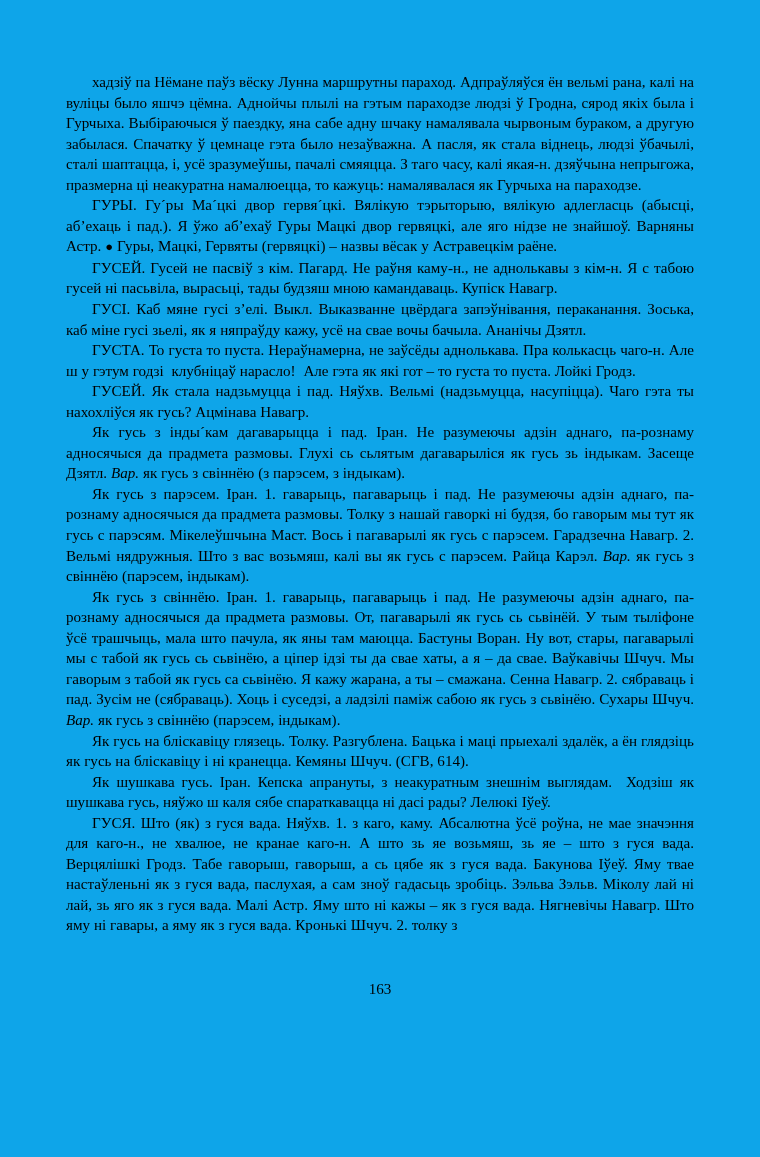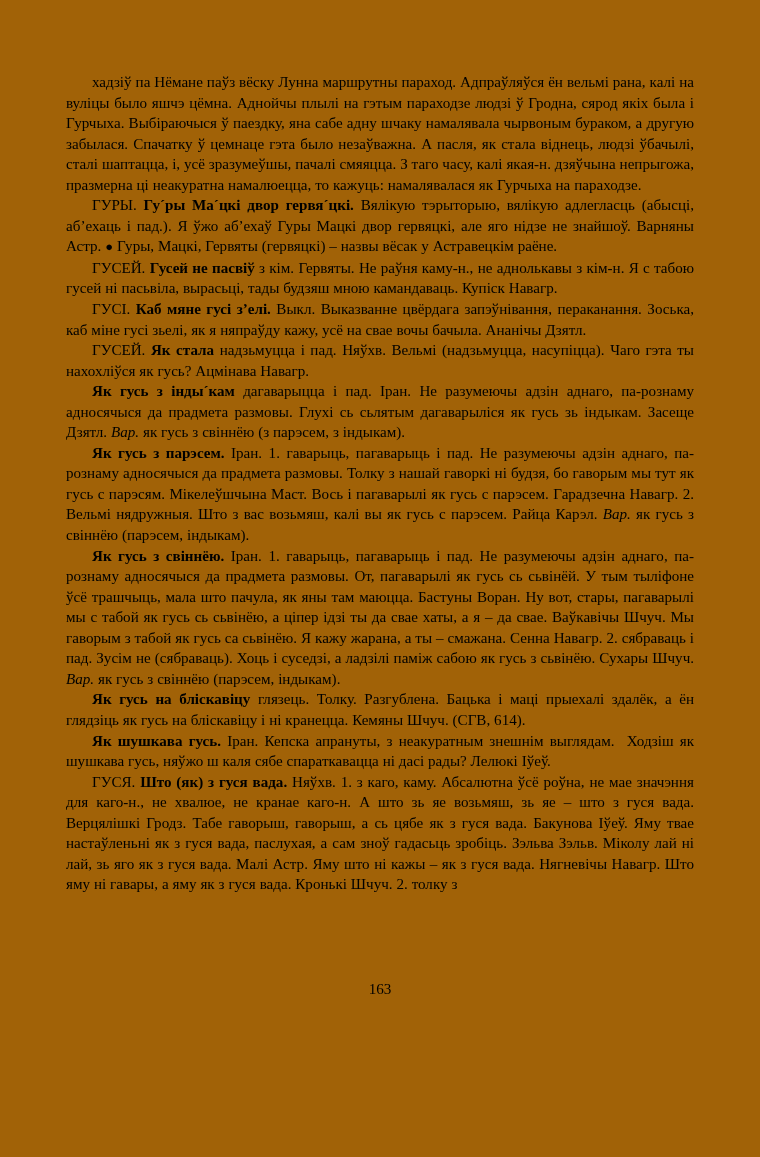--- a/index.html
+++ b/index.html
@@ -10,42 +10,42 @@
   body {
     width: 760px;
     height: 1157px;
     font-family: "Liberation Serif", "DejaVu Serif", serif;
     color: #000000;
   }
   .page {
     position: relative;
     width: 760px;
     height: 1157px;
-    background: #a16207;
+    background: #0ea5e9;
     box-sizing: border-box;
   }
   .text-column {
     position: absolute;
     left: 66px;
     top: 72px;
     width: 628px;
   }
   p.para {
     margin: 0;
     text-align: justify;
     text-justify: inter-word;
     font-size: 15.1px;
     line-height: 20.55px;
     hyphens: none;
     word-spacing: 0.1px;
   }
   p.indent {
     text-indent: 26px;
   }
-  b, .b { font-weight: bold; }
+  b, .b { font-weight: normal; }
   i, .i { }
   .bi { font-weight: normal; font-style: italic; }
   .bullet { font-size: 13px; }
   .folio {
     position: absolute;
     left: 0;
     top: 979px;
     width: 760px;
     text-align: center;
     font-size: 15.1px;
@@ -54,22 +54,23 @@
   
   .run { white-space: pre-wrap; }
 </style>
 </head>
 <body>
 
 <div class="page">
   <div class="text-column" id="text-column">
       <p class="para indent"><span class="run">хадзіў па Нёмане паўз вёску Лунна маршрутны параход. Адпраўляўся ён вельмі рана, калі на вуліцы было яшчэ цёмна. Аднойчы плылі на гэтым параходзе людзі ў Гродна, сярод якіх была і Гурчыха. Выбіраючыся ў паездку, яна сабе адну шчаку намалявала чырвоным бураком, а другую забылася. Спачатку ў цемнаце гэта было незаўважна. А пасля, як стала віднець, людзі ўбачылі, сталі шаптацца, і, усё зразумеўшы, пачалі смяяцца. З таго часу, калі якая-н. дзяўчына непрыгожа, празмерна ці неакуратна намалюецца, то кажуць: намалявалася як Гурчыха на параходзе.</span></p>
       <p class="para indent"><span class="run">ГУРЫ. </span><span class="run b">Гу´ры Ма´цкі двор гервя´цкі.</span><span class="run"> Вялікую тэрыторыю, вялікую адлегласць (абысці, аб’ехаць і пад.). </span><span class="run i">Я ўжо аб’ехаў Гуры Мацкі двор гервяцкі, але яго нідзе не знайшоў.</span><span class="run"> Варняны Астр. </span><span class="run bullet">●</span><span class="run i"> Гуры, Мацкі, Гервяты (гервяцкі)</span><span class="run"> – назвы вёсак у Астравецкім раёне.</span></p>
-      <p class="para indent"><span class="run">ГУСЕЙ. </span><span class="run b">Гусей не пасвіў</span><span class="run i"> з кім. Гервяты.</span><span class="run"> Не раўня каму-н., не аднолькавы з кім-н. </span><span class="run i">Я с табою гусей ні пасьвіла, вырасьці, тады будзяш мною камандаваць.</span><span class="run"> Купіск Навагр.</span></p>
+      <p class="para indent"><span class="run">ГУСЕЙ. </span><span class="run b">Гусей не пасвіў</span><span class="run i"> з кім. Пагард.</span><span class="run"> Не раўня каму-н., не аднолькавы з кім-н. </span><span class="run i">Я с табою гусей ні пасьвіла, вырасьці, тады будзяш мною камандаваць.</span><span class="run"> Купіск Навагр.</span></p>
       <p class="para indent"><span class="run">ГУСІ. </span><span class="run b">Каб мяне гусі з’елі.</span><span class="run i"> Выкл.</span><span class="run"> Выказванне цвёрдага запэўнівання, пераканання. </span><span class="run i">Зоська, каб міне гусі зьелі, як я няпраўду кажу, усё на свае вочы бачыла.</span><span class="run"> Ананічы Дзятл.</span></p>
+      <p class="para indent"><span class="run">ГУСТА. </span><span class="run b">То густа то пуста.</span><span class="run"> Нераўнамерна, не заўсёды аднолькава. Пра колькасць чаго-н. </span><span class="run i">Але ш у гэтум годзі  клубніцаў нарасло!  Але гэта як які гот – то густа то пуста.</span><span class="run"> Лойкі Гродз.</span></p>
       <p class="para indent"><span class="run">ГУСЕЙ. </span><span class="run b">Як стала</span><span class="run i"> надзьмуцца</span><span class="run"> і пад. </span><span class="run i">Няўхв.</span><span class="run"> Вельмі (надзьмуцца, насупіцца). </span><span class="run i">Чаго гэта ты нахохліўся як гусь?</span><span class="run"> Ацмінава Навагр.</span></p>
       <p class="para indent"><span class="run b">Як гусь з інды´кам</span><span class="run i"> дагаварыцца</span><span class="run"> і пад. </span><span class="run i">Іран.</span><span class="run"> Не разумеючы адзін аднаго, па-рознаму адносячыся да прадмета размовы. </span><span class="run i">Глухі сь сьлятым дагаварыліся як гусь зь індыкам.</span><span class="run"> Засеще Дзятл. </span><span class="run bi">Вар.</span><span class="run"> як гусь з свіннёю (з парэсем, з індыкам).</span></p>
       <p class="para indent"><span class="run b">Як гусь з парэсем.</span><span class="run i"> Іран.</span><span class="run"> 1. </span><span class="run i">гаварыць, пагаварыць</span><span class="run"> і пад. Не разумеючы адзін аднаго, па-рознаму адносячыся да прадмета размовы. </span><span class="run i">Толку з нашай гаворкі ні будзя, бо гаворым мы тут як гусь с парэсям.</span><span class="run"> Мікелеўшчына Маст. </span><span class="run i">Вось і пагаварылі як гусь с парэсем.</span><span class="run"> Гарадзечна Навагр. 2. Вельмі нядружныя. </span><span class="run i">Што з вас возьмяш, калі вы як гусь с парэсем.</span><span class="run"> Райца Карэл. </span><span class="run bi">Вар.</span><span class="run"> як гусь з свіннёю (парэсем, індыкам).</span></p>
       <p class="para indent"><span class="run b">Як гусь з свіннёю.</span><span class="run i"> Іран.</span><span class="run"> 1. </span><span class="run i">гаварыць, пагаварыць</span><span class="run"> і пад. Не разумеючы адзін аднаго, па-рознаму адносячыся да прадмета размовы. </span><span class="run i">От, пагаварылі як гусь сь сьвінёй. У тым тыліфоне  ўсё трашчыць, мала што пачула, як яны там маюцца.</span><span class="run"> Бастуны Воран. </span><span class="run i">Ну вот, стары, пагаварылі мы с табой як гусь сь сьвінёю, а ціпер ідзі ты да свае хаты, а я – да свае.</span><span class="run"> Ваўкавічы Шчуч. </span><span class="run i">Мы гаворым з табой як гусь са сьвінёю. Я кажу жарана, а ты – смажана.</span><span class="run"> Сенна Навагр. 2. </span><span class="run i">сябраваць</span><span class="run"> і пад. Зусім не (сябраваць). </span><span class="run i">Хоць і суседзі, а ладзілі паміж сабою як гусь з сьвінёю.</span><span class="run"> Сухары Шчуч. </span><span class="run bi">Вар.</span><span class="run"> як гусь з свіннёю (парэсем, індыкам).</span></p>
       <p class="para indent"><span class="run b">Як гусь на бліскавіцу</span><span class="run i"> глязець. Толку.</span><span class="run"> Разгублена. </span><span class="run i">Бацька і маці прыехалі здалёк, а ён глядзіць як гусь на бліскавіцу і ні кранецца.</span><span class="run"> Кемяны Шчуч. (СГВ, 614).</span></p>
       <p class="para indent"><span class="run b">Як шушкава гусь.</span><span class="run i"> Іран.</span><span class="run"> Кепска апрануты, з неакуратным знешнім выглядам.  </span><span class="run i">Ходзіш як шушкава гусь, няўжо ш каля сябе спараткавацца ні дасі рады?</span><span class="run"> Лелюкі Іўеў.</span></p>
       <p class="para indent"><span class="run">ГУСЯ. </span><span class="run b">Што (як) з гуся вада.</span><span class="run i"> Няўхв.</span><span class="run"> 1. </span><span class="run i">з каго, каму.</span><span class="run"> Абсалютна ўсё роўна, не мае значэння для каго-н., не хвалюе, не кранае каго-н. </span><span class="run i">А што зь яе возьмяш, зь яе – што з гуся вада.</span><span class="run"> Верцялішкі Гродз. </span><span class="run i">Табе гаворыш, гаворыш, а сь цябе як з гуся вада.</span><span class="run"> Бакунова Іўеў. </span><span class="run i">Яму твае настаўленьні як з гуся вада, паслухая, а сам зноў гадасьць зробіць.</span><span class="run"> Зэльва Зэльв. </span><span class="run i">Міколу лай ні лай, зь яго як з гуся вада.</span><span class="run"> Малі Астр. </span><span class="run i">Яму што ні кажы – як з гуся вада.</span><span class="run"> Нягневічы Навагр. </span><span class="run i">Што яму ні гавары, а яму як з гуся вада.</span><span class="run"> Кронькі Шчуч. 2. </span><span class="run i">толку з</span></p>
     </div>
   <div class="folio">163</div>
 </div>

